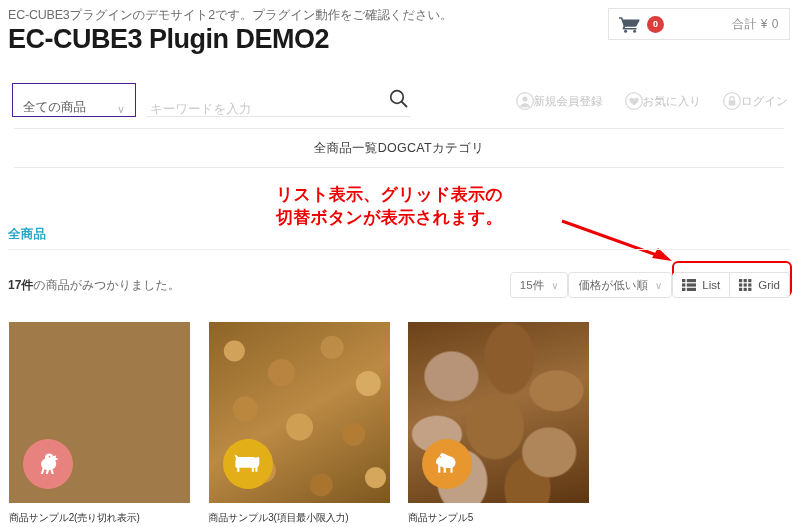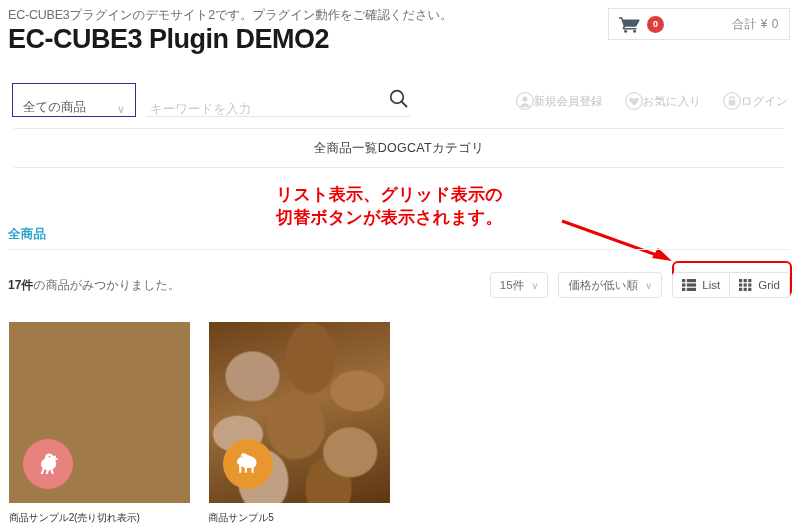--- a/index.html
+++ b/index.html
@@ -97,21 +97,21 @@
   .cat-heading {
     margin-left:8px; font-size:12.5px; font-weight:bold; color:#27a6c9;
     letter-spacing:0.2px;
   }
   .cat-rule { margin:6px 8px 0 8px; border-top:1px solid #ededed; }
 
   
   .result-row { position:absolute; left:0; top:272px; width:798px; height:34px; }
   .result-count { position:absolute; left:8px; top:5px; font-size:12px; color:#6b6b6b; }
   .result-count b { color:#333; }
-  .toolbar { position:absolute; right:8px; top:0; display:flex; gap:10px; }
+  .toolbar { position:absolute; right:8px; top:0; display:flex; }
   .tb-select {
     height:26px; border:1px solid #e2e2e2; border-radius:4px; background:#fff;
     display:flex; align-items:center; padding:0 9px; gap:7px;
     font-size:11.5px; color:#6a6a6a; cursor:pointer; white-space:nowrap;
   }
   .tb-select .chev { color:#b8b8b8; font-size:10px; }
   .view-group { display:flex; }
   .view-btn {
     height:26px; border:1px solid #e2e2e2; background:#fff;
     display:flex; align-items:center; gap:6px; padding:0 9px;
@@ -335,20 +335,32 @@
         <div class="badge" style="background:#e8827f">
           <svg width="30" height="30" viewBox="0 0 32 32">
             <path d="M21.6 7.5c-.6-1.6-2.3-2.7-4.2-2.7-2.5 0-4.6 1.8-4.6 4 0 .4.1.8.2 1.2-2.6 1-4.4 3.3-4.4 6 0 1.6.6 3.1 1.7 4.3l-2.1 6.3h2.3l1.7-5.1c.8.4 1.7.7 2.6.8l-1.3 4.3h2.3l1.3-4.3h1.6l1.3 4.3h2.3l-1.5-5c2.4-1.1 4-3.3 4-5.8 0-1.3-.4-2.5-1.1-3.5l3.5-1.6-3.2-1.3.9-2.5z" fill="#fff"></path>
             <circle cx="17.6" cy="8.2" r=".9" fill="#e8827f"></circle>
           </svg>
         </div>
       </div>
       <div class="prod-title">商品サンプル2(売り切れ表示)</div>
     </div>
 
+    <div class="prod">
+      <div class="prod-img">
+        <div class="bg kibble-b"></div>
+        <div class="badge" style="background:#e3af18">
+          <svg width="32" height="32" viewBox="0 0 36 30">
+            <path d="M6.2 7.2c-.8-1.4-2-2.4-3.4-2.6.4 1.5 1.1 2.7 2 3.5-.6 1-.9 2.2-.9 3.4v6.6c0 .6.4 1 1 1h1v4.6h2.4v-4.6h14v4.6h2.4v-4.6h1.6v4.6h2.4v-5.1c1.2-.9 2-2.3 2-3.9V8.4c0-.8-.7-1.4-1.5-1.2l-2.6.7c-1-.5-2.1-.8-3.3-.8H8.5c-.8 0-1.6.1-2.3.1z" fill="#fff"></path>
+            <path d="M4.1 5.4c1 .5 1.8 1.3 2.3 2.3" fill="none" stroke="#fff" stroke-width="1.4"></path>
+          </svg>
+        </div>
+      </div>
+      <div class="prod-title">商品サンプル3(項目最小限入力)</div>
+    </div>
 
 
     <div class="prod">
       <div class="prod-img">
         <div class="bg meat"></div>
         <div class="badge" style="background:#e8962e">
           <svg width="30" height="30" viewBox="0 0 32 32">
             <path d="M9.4 5.1 8 8.2c-1.9 1.1-3.3 2.9-3.8 5-.2.9.1 1.8.8 2.4l1.6 1.3v8.5h2.3v-6.9l3.6 1.6v5.3h2.3v-5.1h4.9v5.1h2.3v-5.7c1.9-1 3.1-2.9 3.1-5.1 0-3.6-2.8-6.6-6.4-6.9l-6-2.9-3.3-.6.9 1.9z" fill="#fff"></path>
             <circle cx="9.2" cy="8.4" r=".8" fill="#e8962e"></circle>
           </svg>

